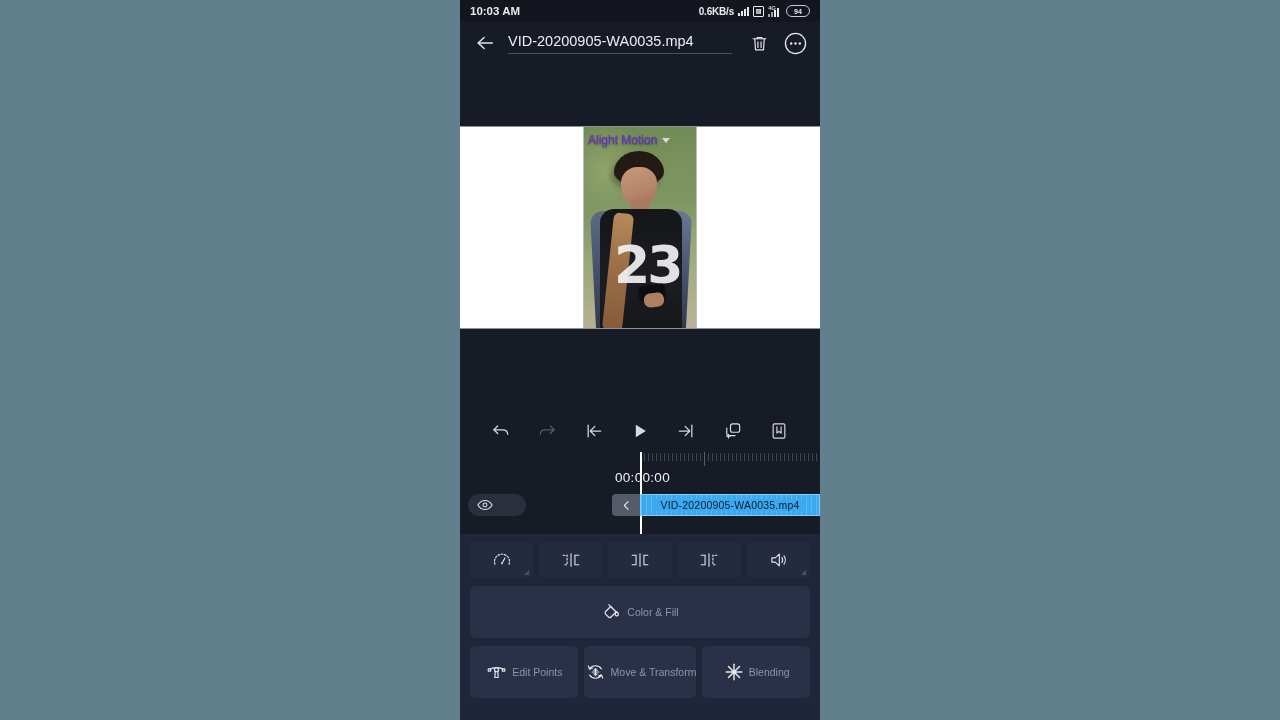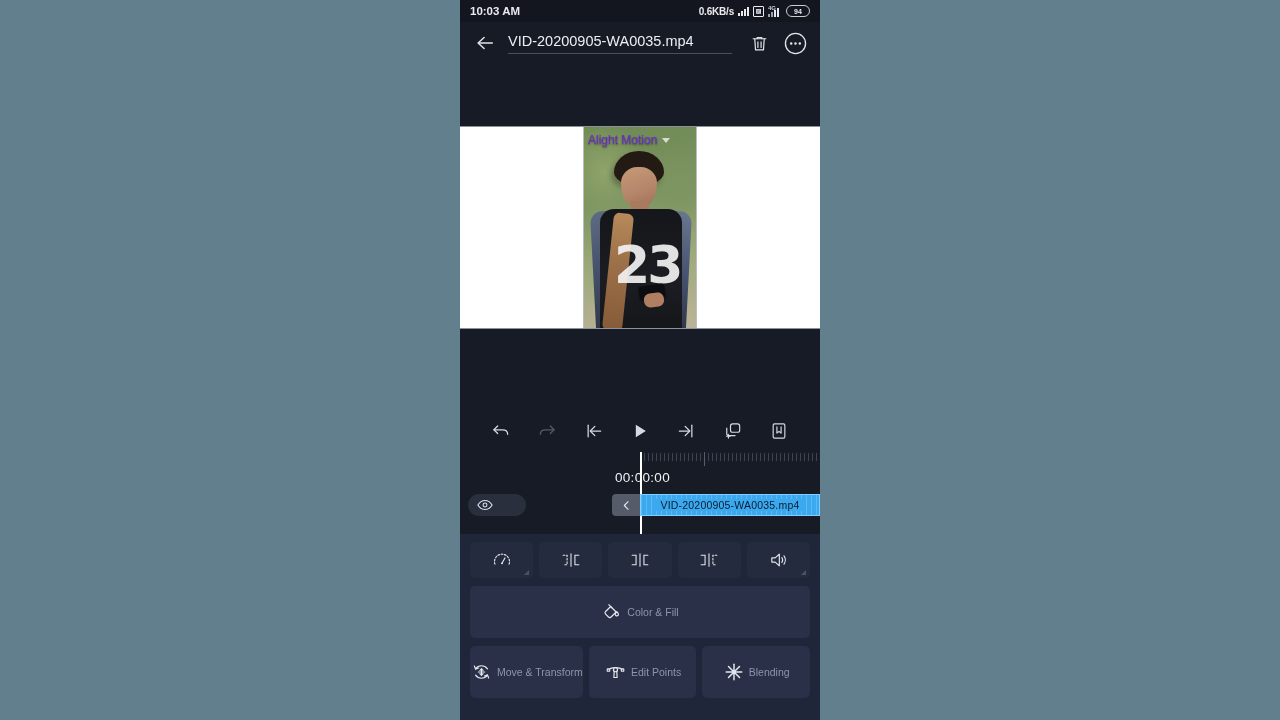--- a/index.html
+++ b/index.html
@@ -527,42 +527,42 @@
               <line x1="8.5" y1="4" x2="12" y2="7.5"></line>
               <path d="M19 14.5c0 1-.8 1.8-1.7 1.8s-1.8-.8-1.8-1.8 1.8-3 1.8-3 1.7 2 1.7 3z"></path>
             </svg>
           <span class="lbl">Color &amp; Fill</span>
         </div>
       </div>
 
       <div class="card-row">
         <div class="card">
           <svg width="23" height="22" viewBox="0 0 24 24" fill="none" stroke="currentColor" stroke-width="1.3" stroke-linecap="round" stroke-linejoin="round">
+              <path d="M5 9.5C7 6.5 17 6.5 19 9.5"></path>
+              <rect x="3" y="8.6" width="2.6" height="2.6" rx=".4"></rect>
+              <rect x="18.4" y="8.6" width="2.6" height="2.6" rx=".4"></rect>
+              <circle cx="12" cy="9.5" r="2.2"></circle>
+              <path d="M10.6 11.3 10.2 18h3.6l-.4-6.7"></path>
+            </svg>
+          <span class="lbl">Edit Points</span>
+        </div>
+        <div class="card">
+          <svg width="23" height="22" viewBox="0 0 24 24" fill="none" stroke="currentColor" stroke-width="1.3" stroke-linecap="round" stroke-linejoin="round">
               <path d="M5.5 8.5A8 8 0 0 1 18.5 8.5"></path>
               <path d="M18.5 15.5A8 8 0 0 1 5.5 15.5"></path>
               <polyline points="4.2 5.5 5.5 8.8 8.8 7.6"></polyline>
               <polyline points="19.8 18.5 18.5 15.2 15.2 16.4"></polyline>
               <line x1="12" y1="8.5" x2="12" y2="15.5"></line>
               <line x1="8.5" y1="12" x2="15.5" y2="12"></line>
               <polyline points="10.3 10.3 12 8.5 13.7 10.3"></polyline>
               <polyline points="10.3 13.7 12 15.5 13.7 13.7"></polyline>
             </svg>
           <span class="lbl">Move &amp; Transform</span>
         </div>
         <div class="card">
-          <svg width="23" height="22" viewBox="0 0 24 24" fill="none" stroke="currentColor" stroke-width="1.3" stroke-linecap="round" stroke-linejoin="round">
-              <path d="M5 9.5C7 6.5 17 6.5 19 9.5"></path>
-              <rect x="3" y="8.6" width="2.6" height="2.6" rx=".4"></rect>
-              <rect x="18.4" y="8.6" width="2.6" height="2.6" rx=".4"></rect>
-              <circle cx="12" cy="9.5" r="2.2"></circle>
-              <path d="M10.6 11.3 10.2 18h3.6l-.4-6.7"></path>
-            </svg>
-          <span class="lbl">Edit Points</span>
-        </div>
-        <div class="card">
           <svg width="22" height="22" viewBox="0 0 24 24" fill="none" stroke="currentColor" stroke-width="1.6" stroke-linecap="round">
               <line x1="12" y1="3.5" x2="12" y2="20.5"></line>
               <line x1="3.5" y1="12" x2="20.5" y2="12"></line>
               <line x1="6" y1="6" x2="18" y2="18"></line>
               <line x1="18" y1="6" x2="6" y2="18"></line>
               <circle cx="12" cy="12" r="2.3" fill="currentColor" stroke="none"></circle>
             </svg>
           <span class="lbl">Blending</span>
         </div>
       </div>

